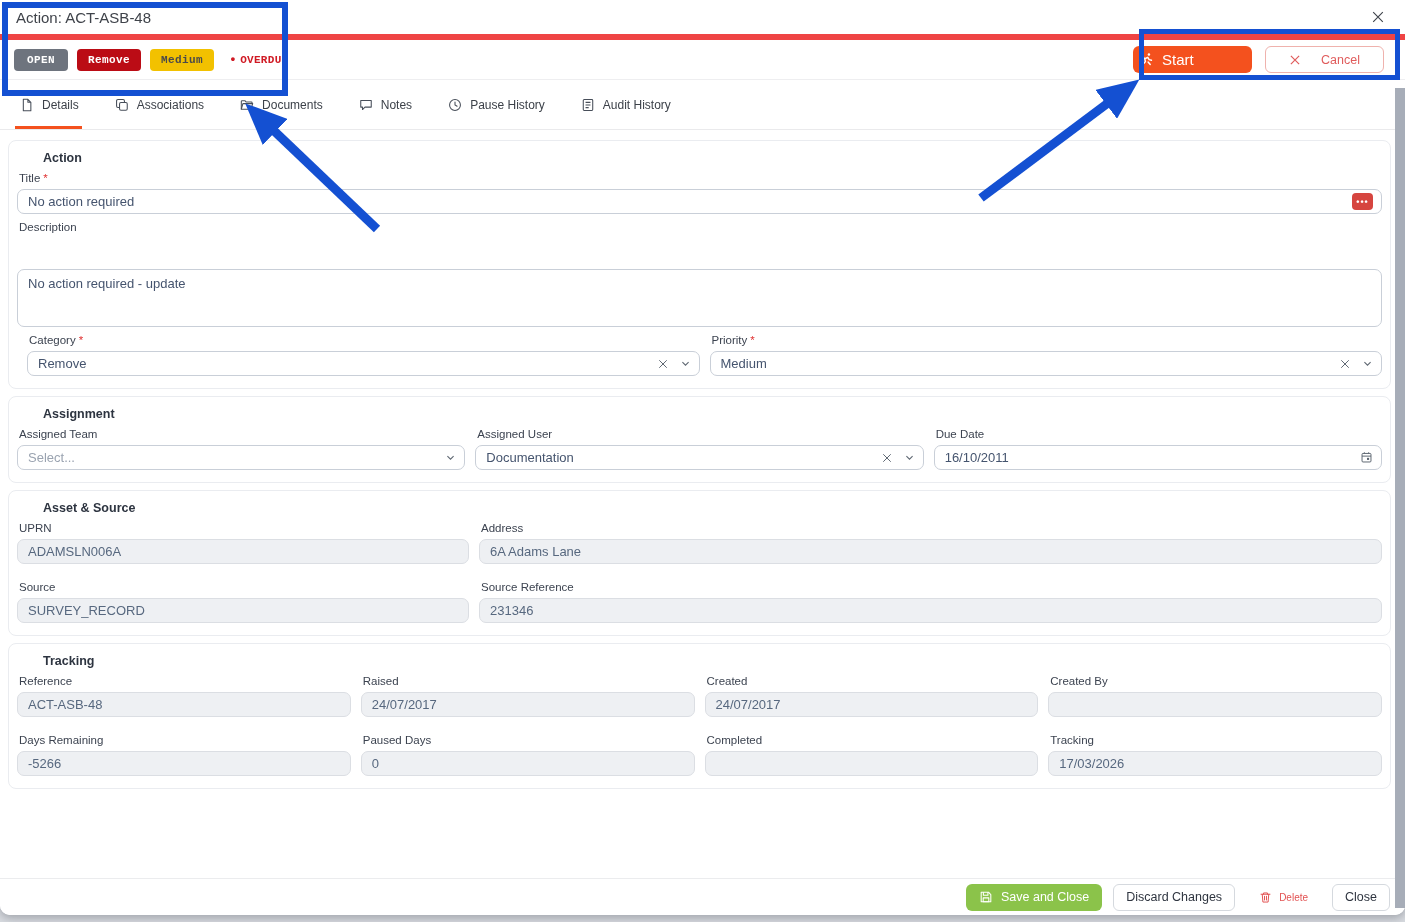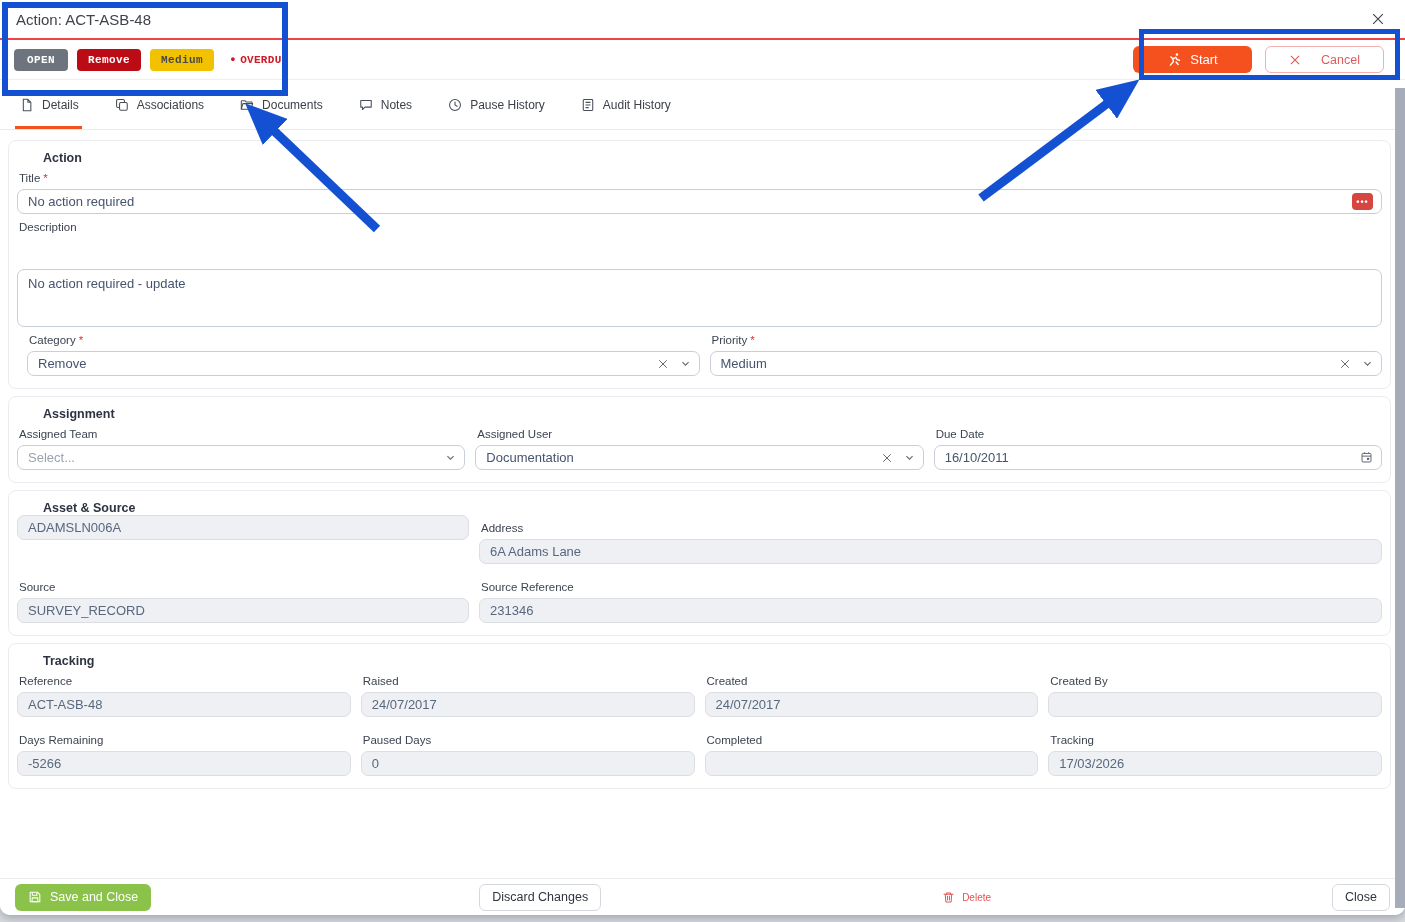--- a/index.html
+++ b/index.html
@@ -10,34 +10,34 @@
     font-family:"Liberation Sans", sans-serif;
     color:#3c4350;
   }
   .modal {
     position:absolute; left:0; top:0; width:1405px; height:915px;
     background:#fff; border-radius:0 0 10px 10px;
     box-shadow:0 3px 10px rgba(90,95,105,.45);
     display:flex; flex-direction:column; overflow:hidden;
   }
   
-  .m-header { height:40px; flex:none; display:flex; align-items:center; padding:0 16px; border-bottom:2px solid #ef4444; }
+  .m-header { height:40px; flex:none; display:flex; align-items:center; padding:0 16px; border-bottom:6px solid #ef4444; }
   .m-title { font-size:15px; color:#3f434a; }
   .close-x { margin-left:auto; width:22px; height:22px; display:flex; align-items:center; justify-content:center; color:#3f444c; cursor:pointer; }
   
   .m-toolbar { height:40px; flex:none; display:flex; align-items:center; padding:0 14px; border-bottom:1px solid #eeeef0; }
   .badges { display:flex; align-items:center; gap:9px;font-family:Liberation Mono, monospace; }
   .badge { height:22px; padding:0 11px; border-radius:4px; font-size:11px; font-weight:bold; display:flex; align-items:center; color:#fff; letter-spacing:.4px; }
   .badge.open   { background:#6e747e; padding:0 13px; }
   .badge.remove { background:#bb0c15; }
   .badge.medium { background:#f2c100; color:#4a4a4a; }
   .overdue { display:flex; align-items:center; gap:3px; color:#d01a24; font-weight:bold; font-size:11px; margin-left:6px; letter-spacing:.3px; }
   .overdue .dot { font-size:13px; line-height:1; }
   .toolbar-actions { margin-left:auto; display:flex; gap:13px; padding-right:7px; }
-  .btn-start { width:119px; height:27px; background:#f4511e; color:#fff; border:none; border-radius:6px; font-size:13px; display:flex; align-items:center; justify-content:center; gap:8px; font-family:inherit; cursor:pointer; }
+  .btn-start { width:119px; height:27px; background:#f4511e; color:#fff; border:none; border-radius:6px; font-size:15px; display:flex; align-items:center; gap:8px; font-family:inherit; cursor:pointer; }
   .btn-cancel { width:119px; height:27px; background:#fff; color:#e05c5c; border:1px solid #efb2ad; border-radius:6px; font-size:12.5px; display:flex; align-items:center; justify-content:center; gap:20px; font-family:inherit; cursor:pointer; }
   
   .m-tabs { height:50px; flex:none; display:flex; align-items:center; padding:0 20px; gap:36px; border-bottom:1px solid #eaeaec; }
   .tab { display:flex; align-items:center; gap:8px; font-size:12px; color:#3c4149; height:100%; position:relative; cursor:pointer; }
   .tab svg { color:#474e59; }
   .tab.active::after { content:''; position:absolute; left:-5px; right:-3px; bottom:0; height:3px; background:#f4511e; }
   
   .m-content { flex:1; padding:10px 14px 0 8px; overflow:hidden; position:relative; background:#fff; }
   .section { border:1px solid #eaecf0; border-radius:8px; padding:6px 6px 12px; margin-bottom:7px; }
   .sec-h { font-size:12.5px; font-weight:bold; color:#2d3440; padding:4px 4px 0;margin-left:24px; }
@@ -49,21 +49,21 @@
   .txt::placeholder { color:#9aa3b0; }
   textarea.txt { height:58px; padding:6px 10px; resize:none; display:block;margin-top:36px; }
   .txt:disabled { background:#eef0f3; border-color:#dbdee3; color:#57687f; }
   .inp .side { position:absolute; right:9px; top:0; height:25px; display:flex; align-items:center; gap:11px; color:#5c6570; }
   .ellipsis-btn { position:absolute; right:9px; top:4px; width:21px; height:17px; background:#d6453f; border-radius:4px; color:#fff; font-size:9px; letter-spacing:1px; display:flex; align-items:center; justify-content:center; cursor:pointer; font-weight:bold; }
   .g2 { display:grid; grid-template-columns:1fr 1fr; gap:10px;margin-left:10px; }
   .g3 { display:grid; grid-template-columns:1fr 1fr 1fr; gap:10px; }
   .g4 { display:grid; grid-template-columns:1fr 1fr 1fr 1fr; gap:10px; }
   .gAsset { display:grid; grid-template-columns:452px 1fr; gap:10px; }
   
-  .m-footer { height:37px; flex:none; border-top:1px solid #ebecee; display:flex; align-items:center; justify-content:space-between; gap:11px; padding:0 15px; background:#fff; }
+  .m-footer { height:37px; flex:none; border-top:1px solid #ebecee; display:flex; align-items:center; justify-content:flex-end; gap:11px; padding:0 15px; background:#fff; }
   .btn-save { height:27px; background:#8bc34a; color:#fff; border:none; border-radius:6px; padding:0 13px; font-size:12.5px; display:flex; align-items:center; gap:8px; font-family:inherit; cursor:pointer; }
   .btn-plain { height:27px; background:#fff; border:1px solid #d5d9de; border-radius:6px; padding:0 12px; color:#2f3540; font-size:12.5px; font-family:inherit; cursor:pointer; }
   .btn-delete { height:27px; background:none; border:none; color:#e25252; font-size:10px; display:flex; align-items:center; gap:7px; margin:0 7px; font-family:inherit; cursor:pointer; }
   
   .scrollbar { position:absolute; right:0; top:88px; width:10px; height:820px; background:#a7adb8; z-index:20; }
   
   .ann { position:absolute; border:6px solid #1450d2; pointer-events:none; z-index:50; }
   .ann.box1 { left:2px; top:2px; width:286px; height:94px; }
   .ann.box2 { left:1139px; top:29px; width:261px; height:51px; border-width:5px; }
   svg.arrows { position:absolute; left:0; top:0; width:1405px; height:922px; pointer-events:none; z-index:49; }
@@ -239,20 +239,21 @@
             </div>
           </div>
         </div>
       </div>
     </div>
 
     <div class="section">
       <div class="sec-h">Asset &amp; Source</div>
       <div class="fld gAsset">
         <div>
+          <div class="lbl">UPRN</div>
           <input class="txt" disabled="" value="ADAMSLN006A" style="">
         </div>
         <div>
           <div class="lbl">Address</div>
           <input class="txt" disabled="" value="6A Adams Lane" style="">
         </div>
         <div>
           <div class="lbl">Source</div>
           <input class="txt" disabled="" value="SURVEY_RECORD" style="">
         </div>

